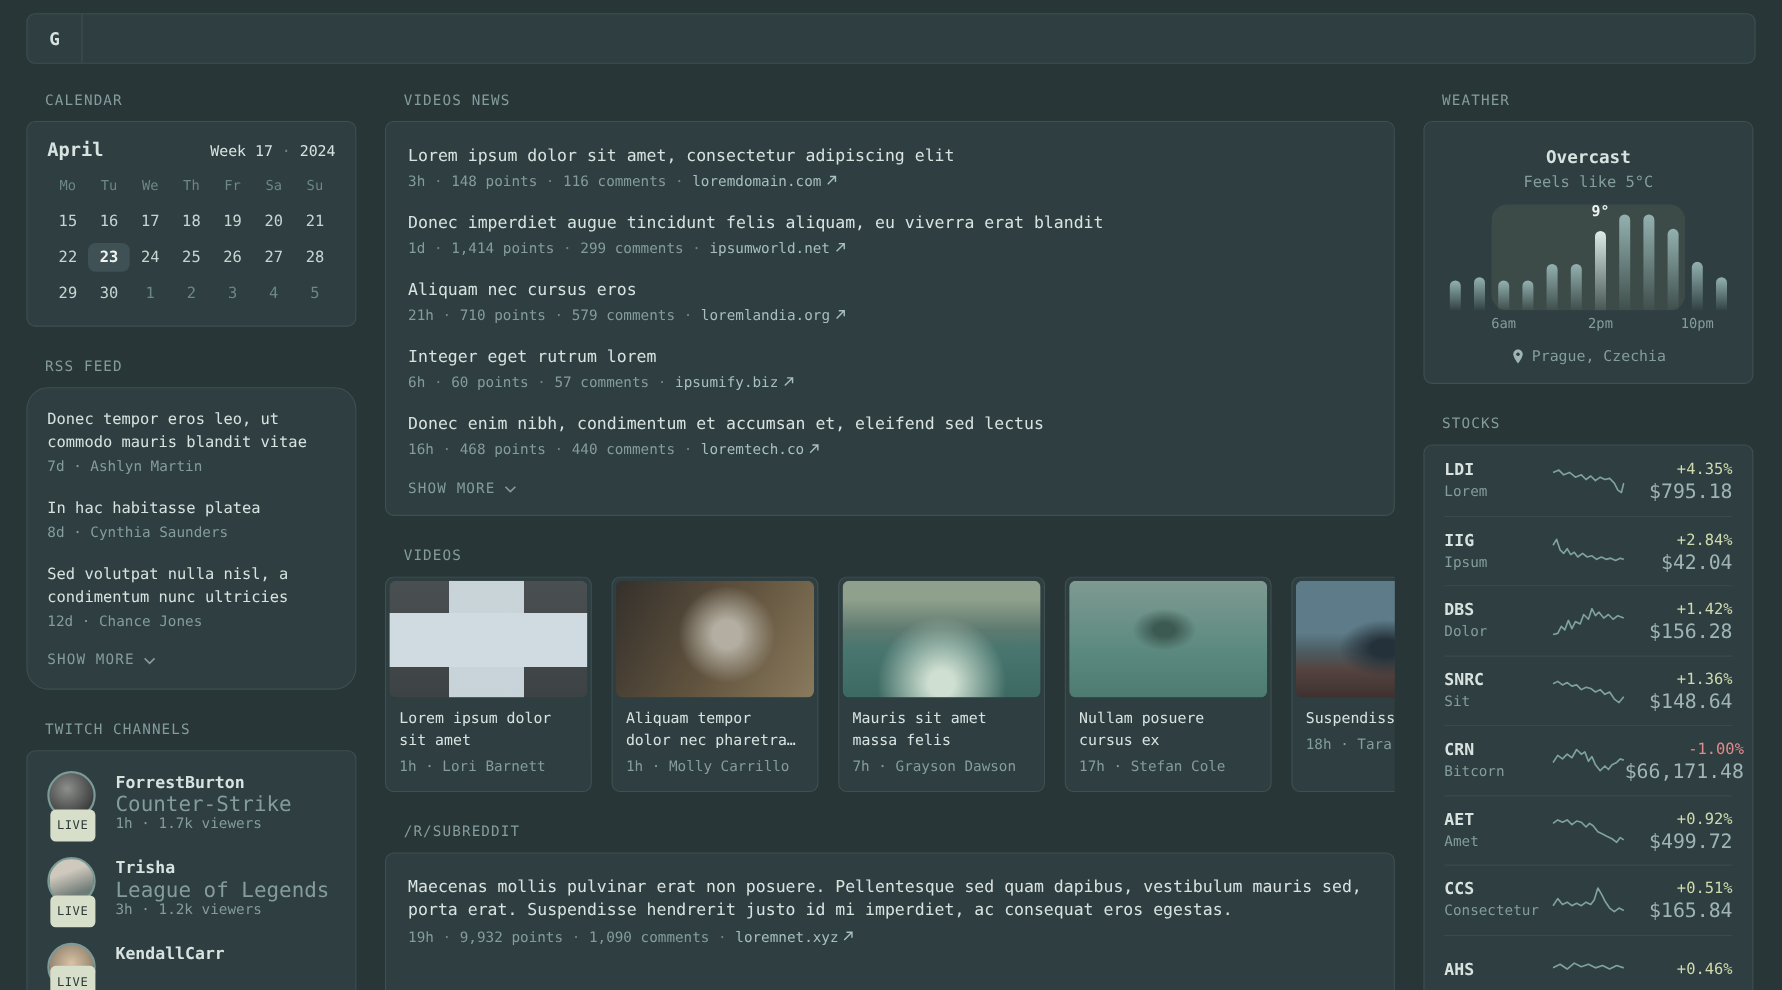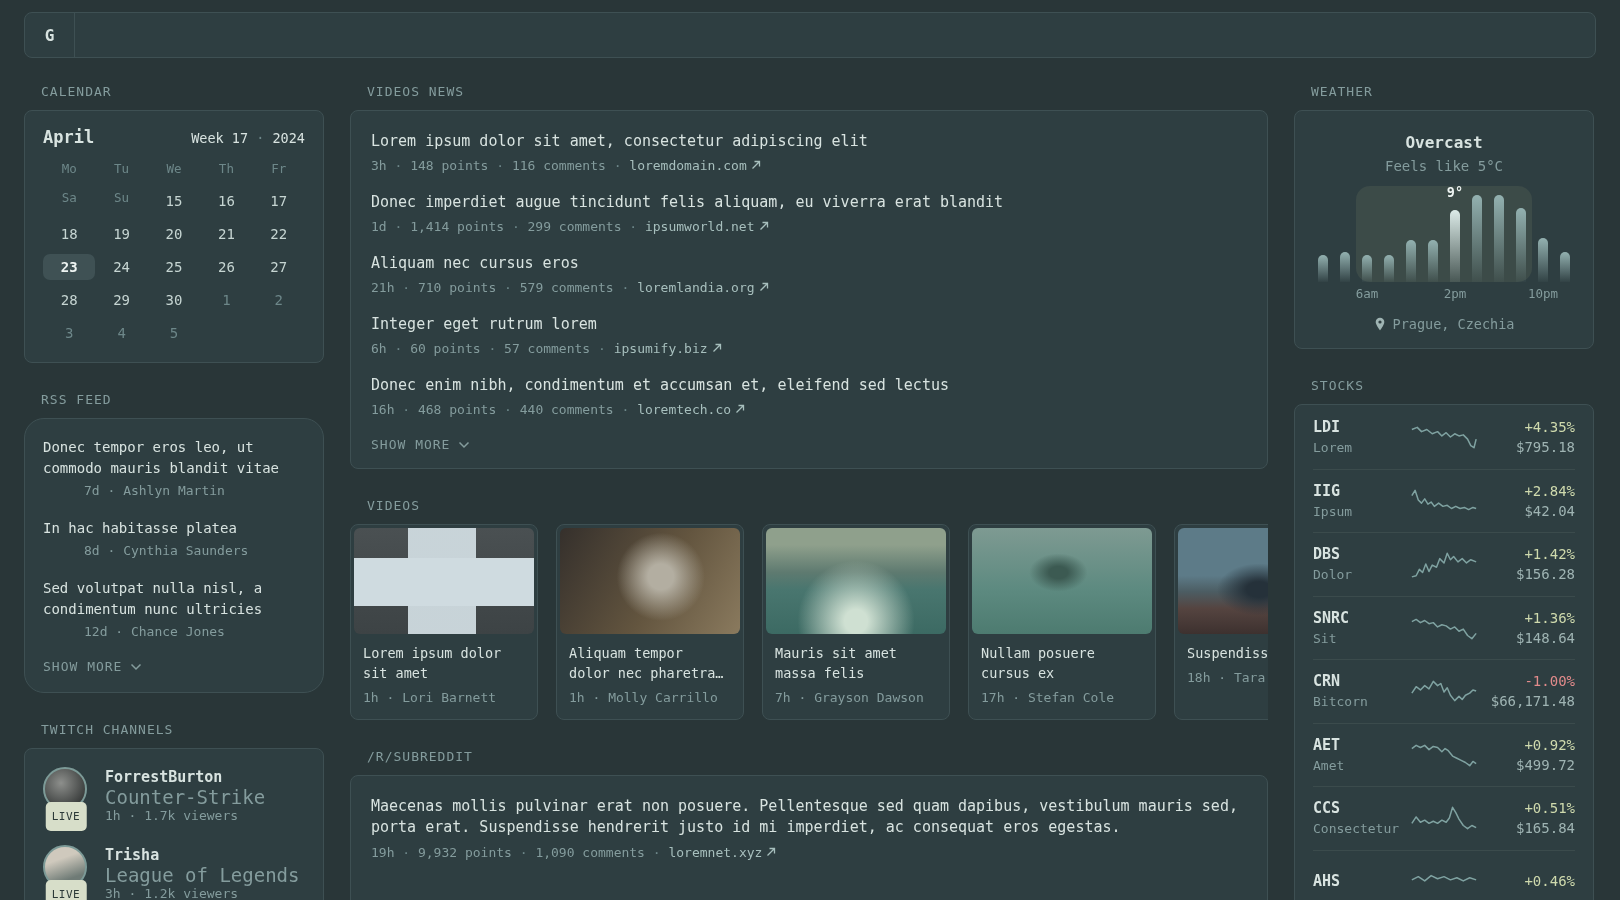--- a/index.html
+++ b/index.html
@@ -37,30 +37,30 @@
   .ext{margin-left:4px;color:var(--link);}
   .show-more{display:flex;align-items:center;gap:8px;color:var(--muted);
        font-size:13px;letter-spacing:1px;cursor:pointer;}
   .chev{color:var(--muted);}
   
   .calendar{padding:16px 18px;}
   .cal-head{display:flex;justify-content:space-between;align-items:baseline;margin-bottom:12px;}
   .cal-month{font-size:17px;font-weight:bold;color:var(--text);}
   .cal-week{font-size:13.5px;color:var(--text);}
   .cal-week .sep{color:var(--dim);}
-  .cal-grid{display:grid;grid-template-columns:repeat(5,1fr);row-gap:7px;}
+  .cal-grid{display:grid;grid-template-columns:repeat(7,1fr);row-gap:7px;}
   .cal-h{color:var(--dim);font-size:12.5px;text-align:center;height:20px;line-height:20px;margin-bottom:2px;}
   .cal-d{color:#c6d5d2;font-size:14px;text-align:center;height:26px;line-height:26px;border-radius:7px;}
   .cal-d.muted{color:var(--dim);}
   .cal-d.selected{background:var(--selday);color:#eef4f2;font-weight:bold;}
   
   .rss{padding:18px;border-radius:20px;}
   .feed-item{margin-bottom:18px;}
   .feed-title{font-size:14px;line-height:21px;color:var(--text);cursor:pointer;}
-  .feed-item .meta{margin-top:3px;margin-left:41px;}
+  .feed-item .meta{margin-top:3px;}
   
   .twitch{padding:18px;}
   .channel{display:flex;gap:16px;margin-bottom:20px;cursor:pointer;}
   .avatar-wrap{position:relative;width:46px;flex:none;}
   .avatar{width:44px;height:44px;border-radius:50%;border:2px solid #7c9a97;}
   .av-forrest{background:radial-gradient(circle at 40% 35%,#8d8f8c,#3c3f3e 72%);}
   .av-trisha{background:linear-gradient(160deg,#cfc9bd 32%,#6f7b76 75%);}
   .av-kendall{background:radial-gradient(circle at 50% 42%,#d9c3a6,#8a7a66 78%);}
   .live{position:absolute;left:50%;transform:translateX(-50%);bottom:-6px;
         background:var(--livebg);color:#2c3a38;font-size:11px;letter-spacing:.5px;
@@ -119,21 +119,21 @@
   .stocks{padding:0 18px;}
   .stock{display:flex;align-items:center;height:63.5px;cursor:pointer;}
   .stock + .stock{border-top:1px solid rgba(215,227,222,.08);}
   .st-id{width:98px;flex:none;}
   .st-ticker{font-size:15px;font-weight:bold;color:var(--text);line-height:21px;}
   .st-name{font-size:13px;color:var(--muted);line-height:19px;}
   .st-spark{width:66px;flex:none;display:flex;align-items:center;}
   .st-right{flex:1;text-align:right;}
   .st-change{font-size:14px;color:var(--positive);line-height:21px;}
   .st-change.neg{color:var(--negative);}
-  .st-price{font-size:14px;color:#9fb4b3;line-height:19px;}
+  .st-price{font-size:18px;color:#9fb4b3;line-height:19px;}
 </style>
 </head>
 <body>
 
 <header class="nav">
   <div class="logo">G</div>
   <div class="nav-divider"></div>
 </header>
 
 <main class="grid">

